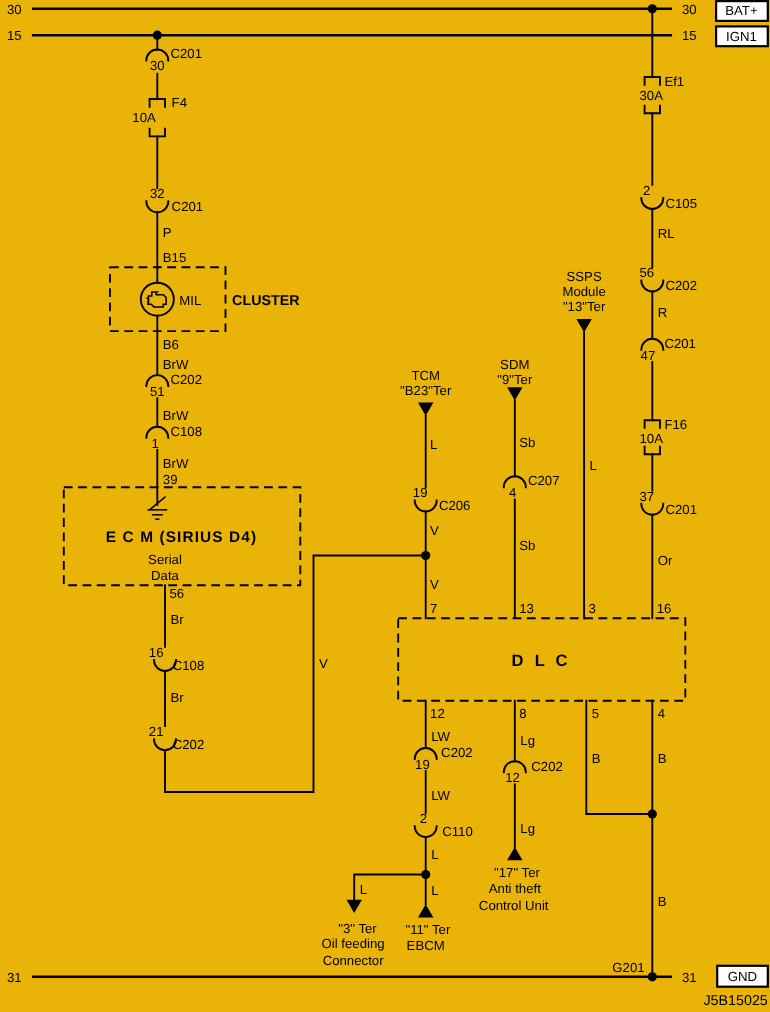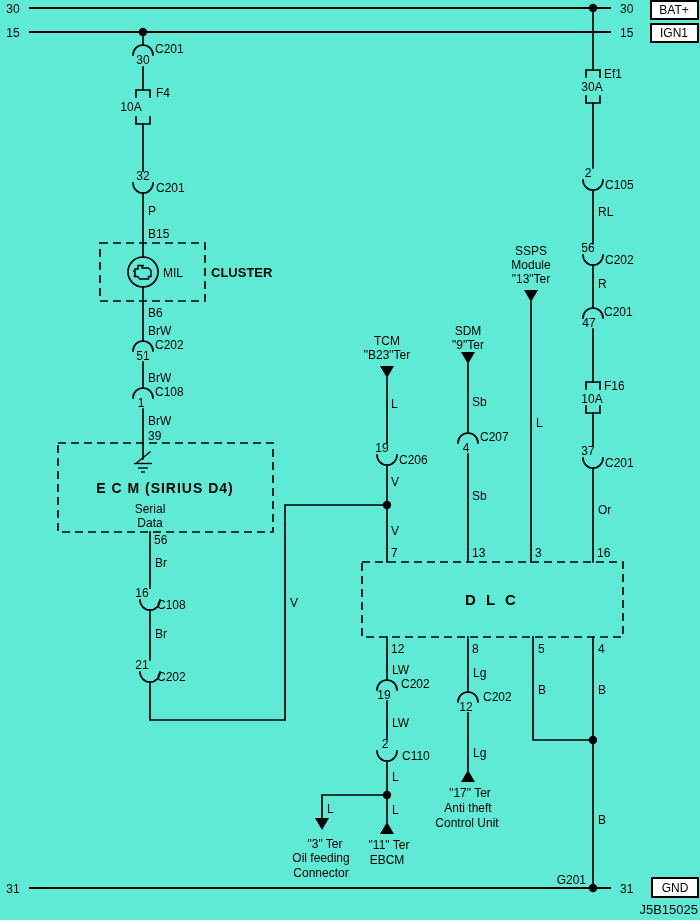--- a/index.html
+++ b/index.html
@@ -1,16 +1,16 @@
 <!DOCTYPE html>
 <html><head>
 <meta charset="utf-8">
 <style>
   html,body{margin:0;padding:0;background:#ffffff;}
-  .page{width:700px;height:920px;background:#5eead4;position:relative;}
+  .page{width:700px;height:920px;background:#eab308;position:relative;}
   svg text{font-family:"Liberation Sans","DejaVu Sans",sans-serif;font-size:12px;fill:#000;}
   .b{font-weight:bold;}
   .t14{font-size:14px;letter-spacing:1px;}
   .t15{font-size:15px;letter-spacing:3px;}
   .t13{font-size:13px;}
   .w{stroke:#000;stroke-width:1.7;fill:none;stroke-linecap:square;}
   .rail{stroke:#000;stroke-width:2.2;fill:none;}
   .dashbox{stroke:#000;stroke-width:1.7;fill:none;stroke-dasharray:8 5;}
   .tagbox{stroke:#000;stroke-width:2;fill:#fff;}
   .dot{fill:#000;stroke:none;}

